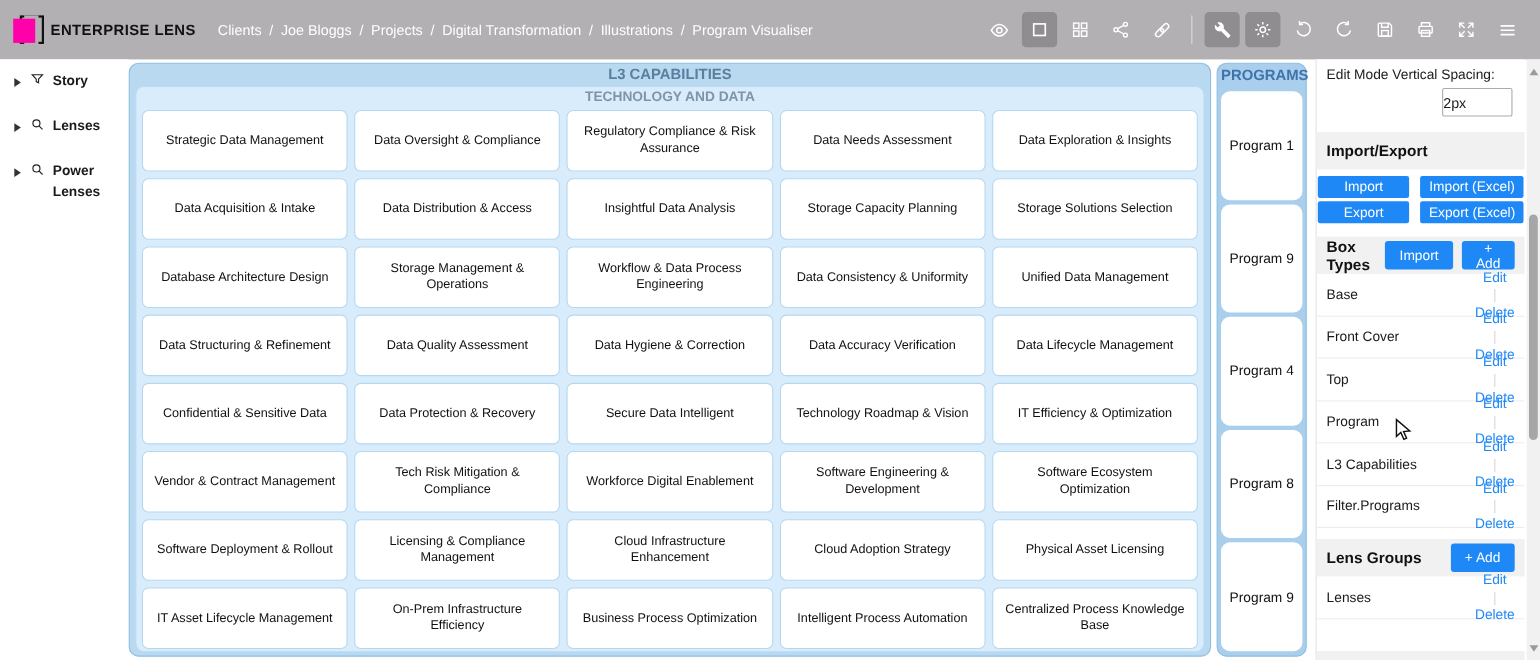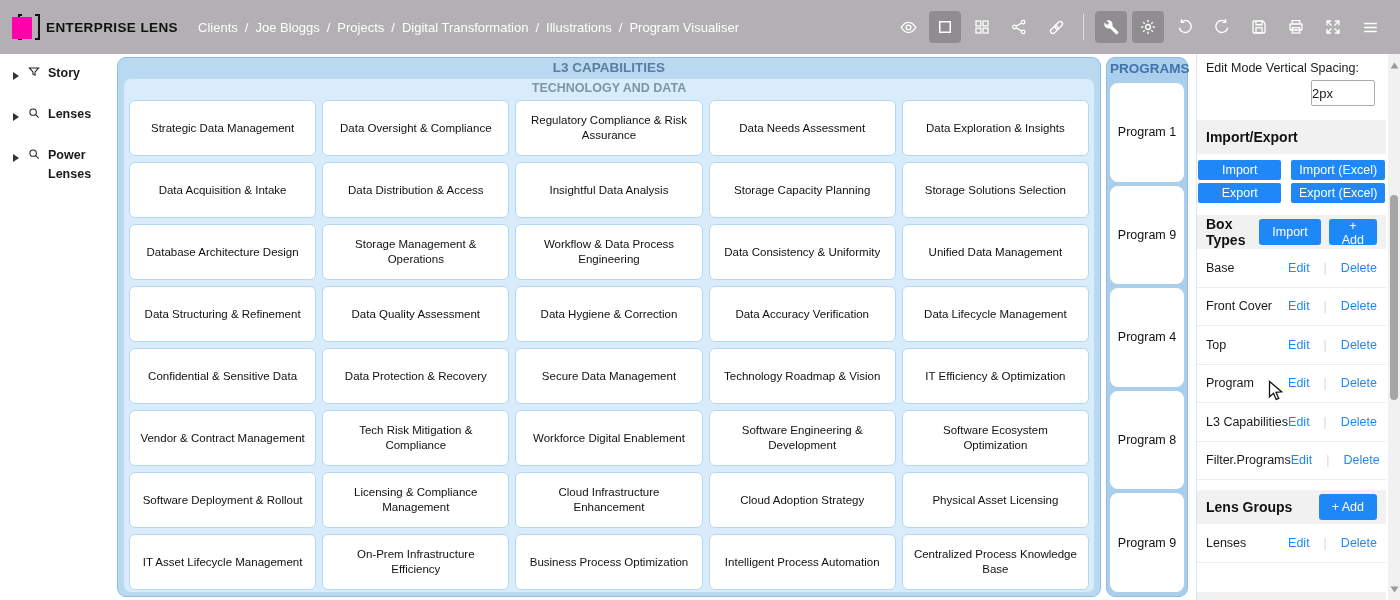--- a/index.html
+++ b/index.html
@@ -66,21 +66,21 @@
   .section-title { font-size:14px; font-weight:bold; color:#111; }
   .section-btns { margin-left:auto; display:flex; gap:8px; }
   .btn { background:var(--accent); color:#fff; border:none; border-radius:3px;
     font-size:12.5px; font-family:inherit; cursor:pointer; }
   .btn.hdr { height:26px; padding:0 13px; }
   .ie-grid { display:grid; grid-template-columns:1fr 1.12fr; gap:3px 10px; padding:6px 1px 2px; }
   .btn.ie { height:20px; padding:0 4px; border-radius:2px; }
   .p-rows { }
   .p-row { display:flex; align-items:center; height:38.5px; padding:0 9px; border-bottom:1px solid #ededed; }
   .p-row-label { font-size:12.5px; color:#1a1a1a; }
-  .p-row-links { margin-left:auto; display:flex; align-items:center; gap:14px; font-size:12.5px; }
+  .p-row-links { margin-left:auto; display:flex; align-items:center; gap:2px; font-size:12.5px;flex-direction:column; }
   .p-link { color:var(--accent); cursor:pointer; text-decoration:none; }
   .p-link-sep { color:#d8d8d8; }
   .panel-bottom-strip { position:absolute; left:0; right:0; bottom:0; height:8px; background:#f1f1f1; }
 
   
   .scrollbar { position:absolute; left:1388px; top:54px; width:12px; height:546px; background:#f1f1f1; }
   .sb-arrow { position:absolute; left:0; width:12px; height:14px; display:flex; align-items:center; justify-content:center; cursor:pointer; }
   .sb-arrow.up { top:4px; }
   .sb-arrow.down { bottom:4px; }
   .sb-arrow svg { display:block; }
@@ -294,21 +294,21 @@
           <div class="cell">Workflow &amp; Data Process Engineering</div>
           <div class="cell">Data Consistency &amp; Uniformity</div>
           <div class="cell">Unified Data Management</div>
           <div class="cell">Data Structuring &amp; Refinement</div>
           <div class="cell">Data Quality Assessment</div>
           <div class="cell">Data Hygiene &amp; Correction</div>
           <div class="cell">Data Accuracy Verification</div>
           <div class="cell">Data Lifecycle Management</div>
           <div class="cell">Confidential &amp; Sensitive Data</div>
           <div class="cell">Data Protection &amp; Recovery</div>
-          <div class="cell">Secure Data Management</div>
+          <div class="cell">Secure Data Intelligent</div>
           <div class="cell">Technology Roadmap &amp; Vision</div>
           <div class="cell">IT Efficiency &amp; Optimization</div>
           <div class="cell">Vendor &amp; Contract Management</div>
           <div class="cell">Tech Risk Mitigation &amp; Compliance</div>
           <div class="cell">Workforce Digital Enablement</div>
           <div class="cell">Software Engineering &amp; Development</div>
           <div class="cell">Software Ecosystem Optimization</div>
           <div class="cell">Software Deployment &amp; Rollout</div>
           <div class="cell">Licensing &amp; Compliance Management</div>
           <div class="cell">Cloud Infrastructure Enhancement</div>

